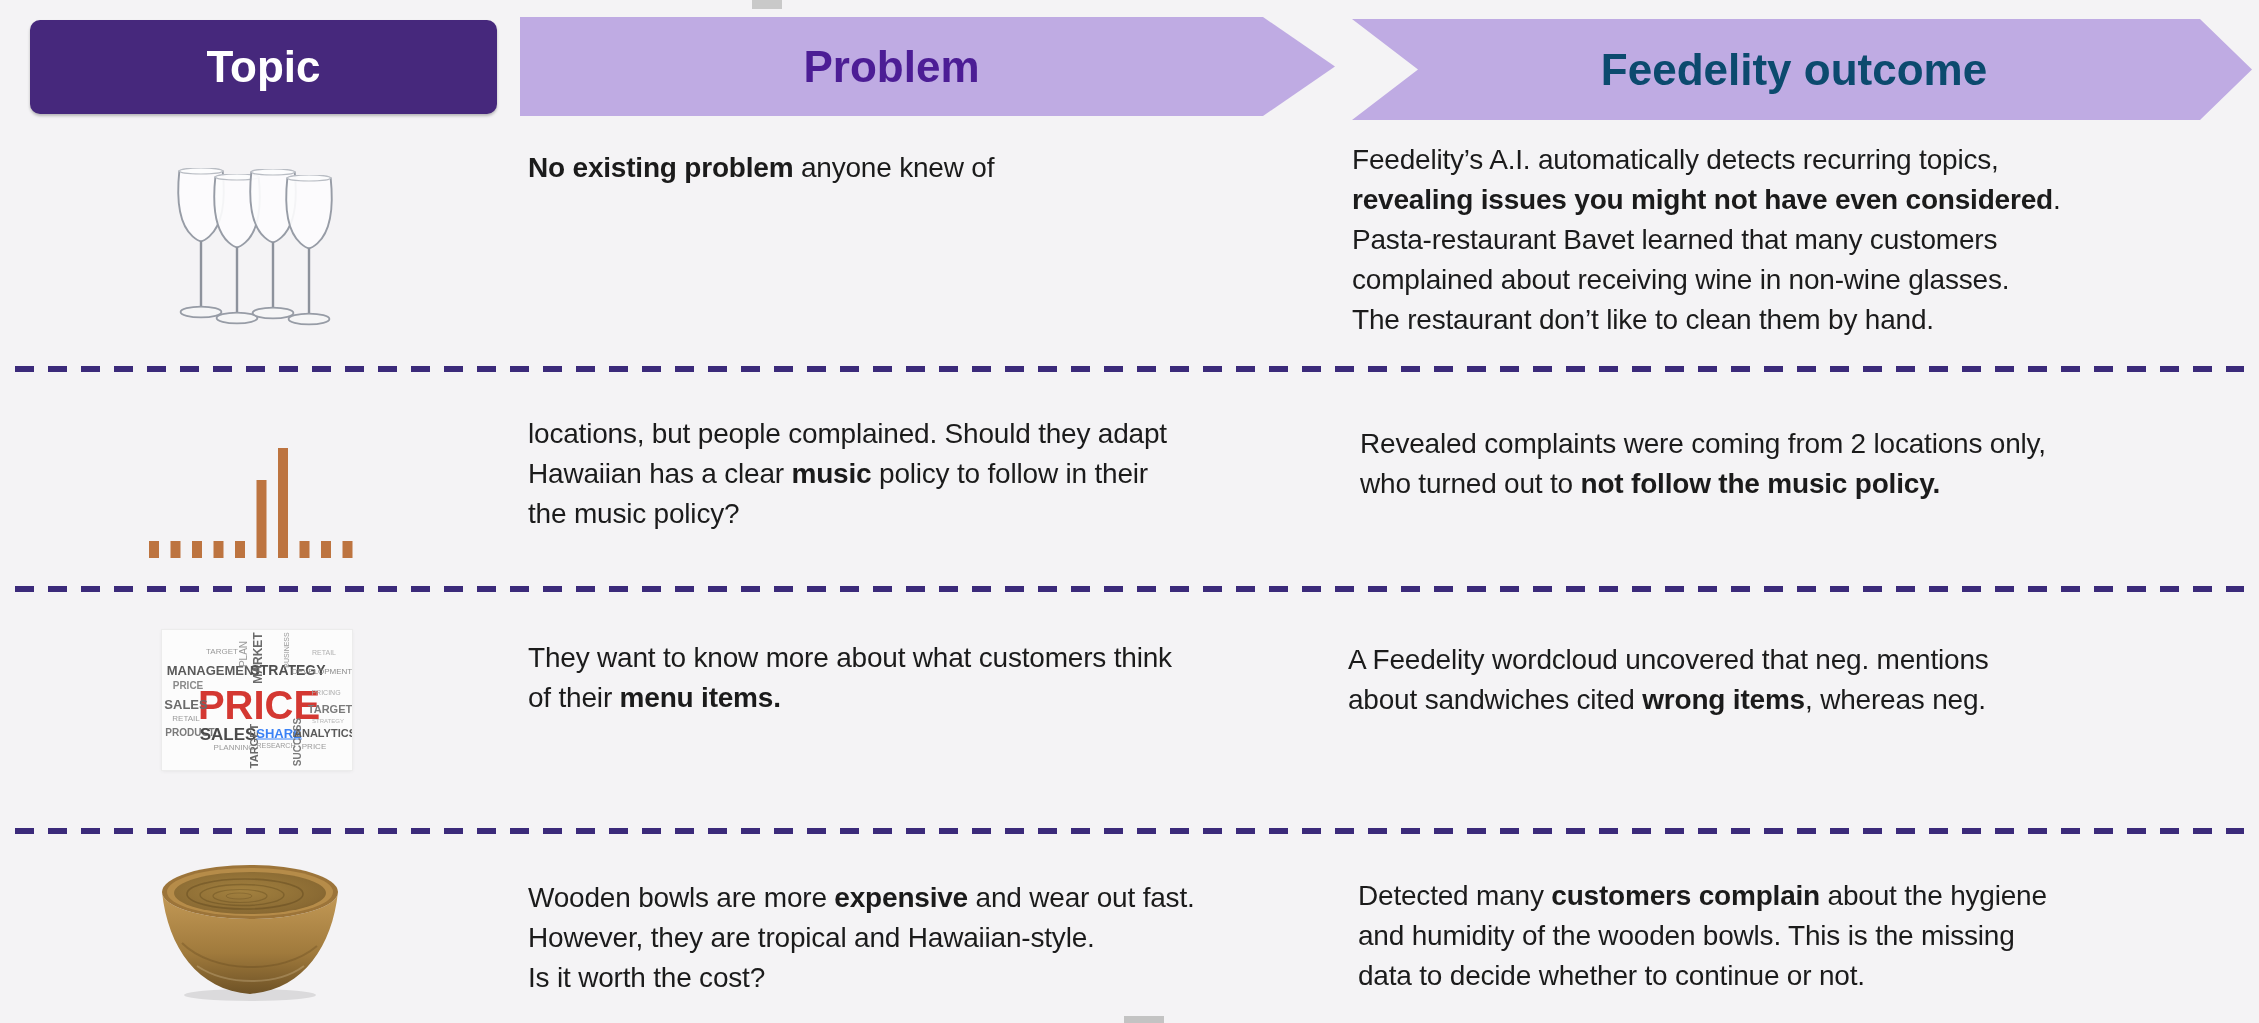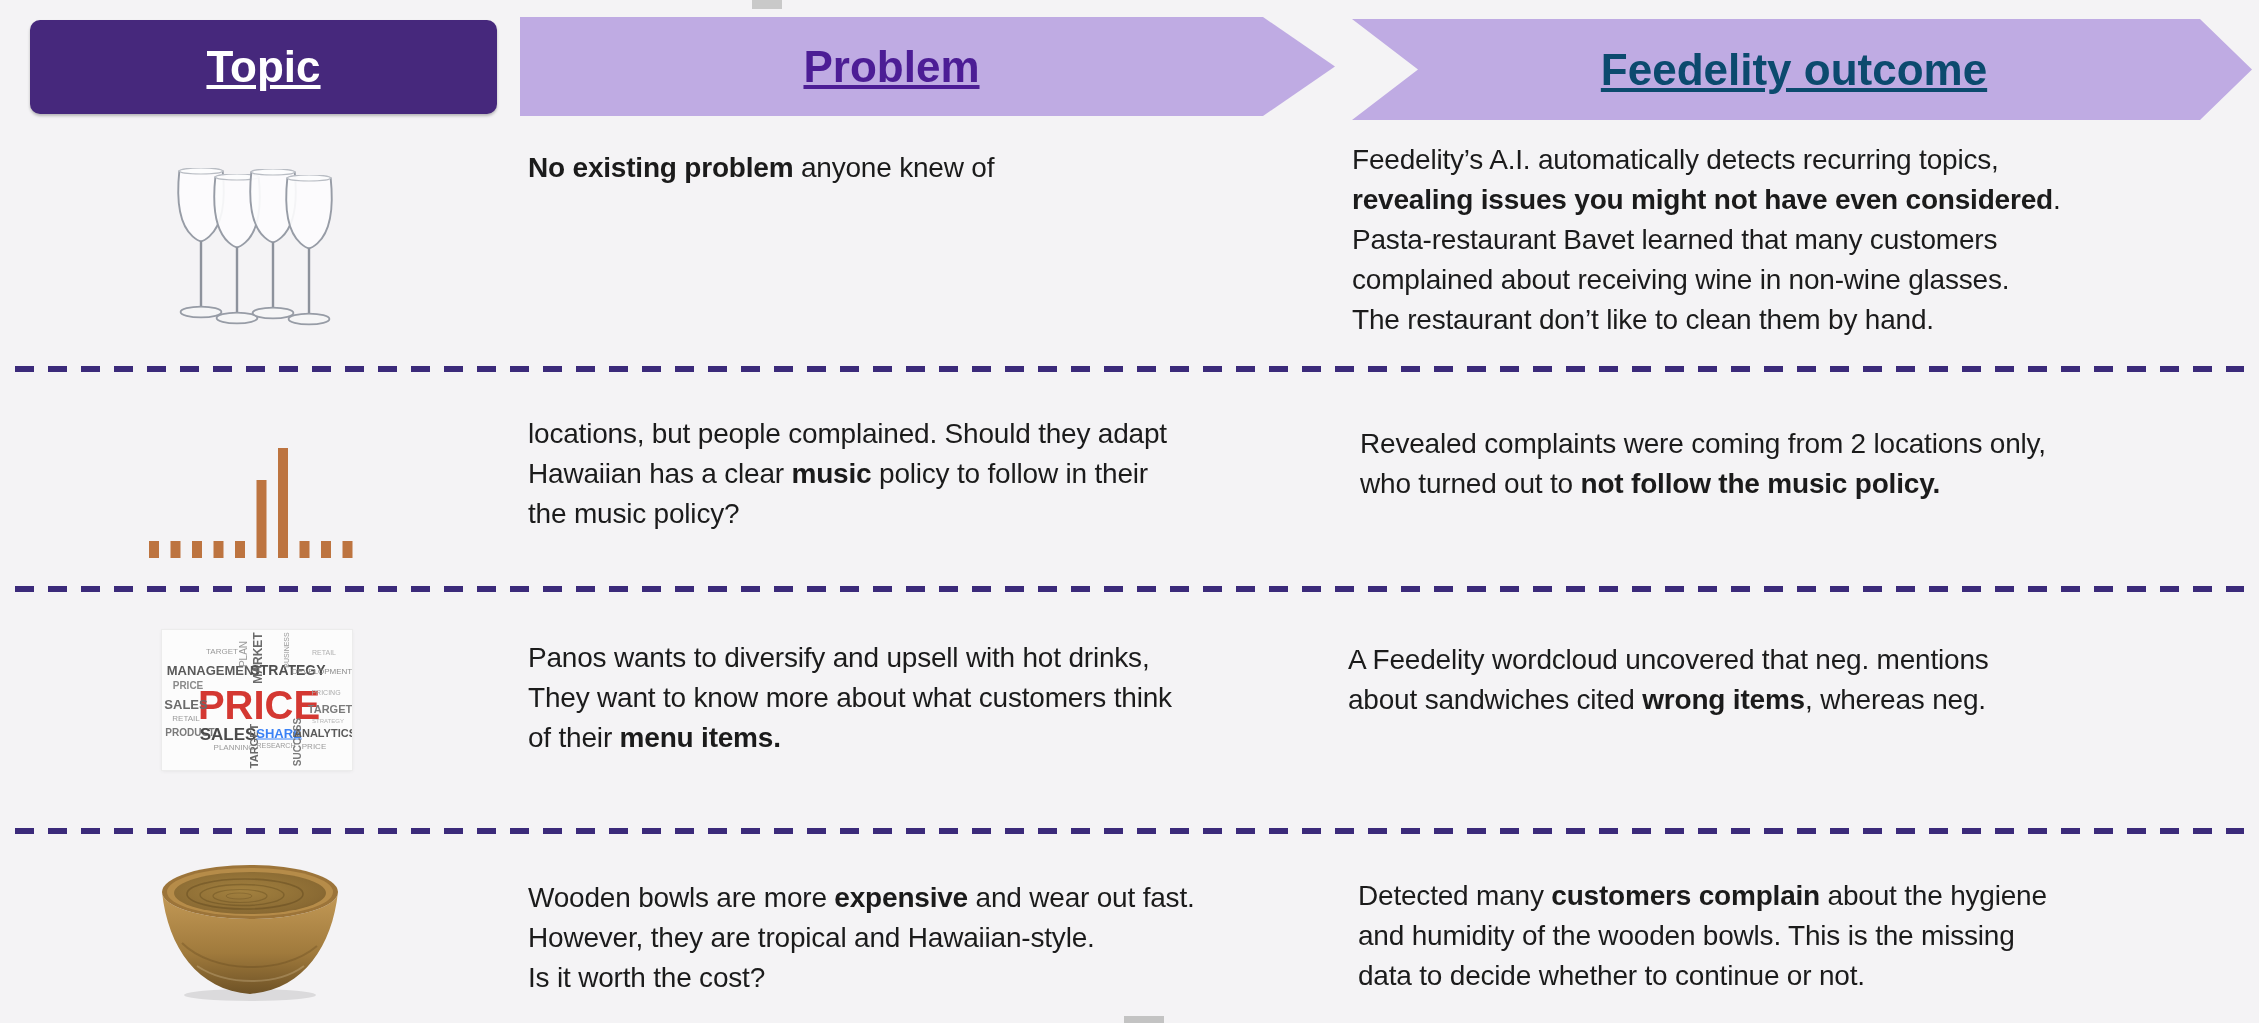--- a/index.html
+++ b/index.html
@@ -4,21 +4,21 @@
 <style>
   html,body{margin:0;padding:0;background:#f4f3f5;}
   .slide{
     position:relative;width:2259px;height:1023px;overflow:hidden;
     background:#f4f3f5;color:#1b1b1b;
     font-family:"Liberation Sans",sans-serif;
   }
   
   .hdr{
     position:absolute;display:flex;align-items:center;justify-content:center;
-    font-weight:700;font-size:44px;box-sizing:border-box;text-decoration:underline;
+    font-weight:700;font-size:44px;box-sizing:border-box;
   }
   .hdr-topic{
     left:30px;top:20px;width:467px;height:94px;
     background:#46287c;color:#ffffff;border-radius:10px;
     box-shadow:0 2px 3px rgba(0,0,0,.25);
   }
   .hdr-problem{
     left:520px;top:17px;width:815px;height:99px;
     background:#bfabe3;color:#4c1d95;
     clip-path:polygon(0 0,calc(100% - 72px) 0,100% 50%,calc(100% - 72px) 100%,0 100%);
@@ -146,21 +146,20 @@
           <span style="left: 114px; top: 115px; font-size: 7px; color: rgb(154, 154, 154); font-weight: 400; transform: translate(-50%, -50%);">RESEARCH</span>
           <span style="left: 136px; top: 112px; font-size: 10px; color: rgb(122, 122, 122); font-weight: 700; transform: translate(-50%, -50%) rotate(-90deg);">SUCCESS</span>
           <span style="left: 163px; top: 103px; font-size: 11px; color: rgb(90, 90, 90); font-weight: 700; transform: translate(-50%, -50%);">ANALYTICS</span>
           <span style="left: 152px; top: 117px; font-size: 8px; color: rgb(154, 154, 154); font-weight: 400; transform: translate(-50%, -50%);">PRICE</span>
           <span style="left: 168px; top: 79px; font-size: 11px; color: rgb(122, 122, 122); font-weight: 700; transform: translate(-50%, -50%);">TARGET</span>
           <span style="left: 164px; top: 62px; font-size: 7px; color: rgb(171, 171, 171); font-weight: 400; transform: translate(-50%, -50%);">PRICING</span>
           <span style="left: 166px; top: 91px; font-size: 6px; color: rgb(181, 181, 181); font-weight: 400; transform: translate(-50%, -50%);">STRATEGY</span>
         </div>
     </div>
     <div class="rich" style="left:528px;top:49px;">
-        <div><span>Panos wants to diversify and upsell with hot drinks,</span></div>
         <div><span>They want to know more about what customers think</span></div>
         <div><span>of their </span><span class="b">menu items.</span></div>
       </div>
     <div class="rich" style="left:1348px;top:51px;">
         <div><span>A Feedelity wordcloud uncovered that neg. mentions</span></div>
         <div><span>about sandwiches cited </span><span class="b">wrong items</span><span>, whereas neg.</span></div>
       </div>
   </section>
   <div class="divider" style="top:828px;"></div>
 

